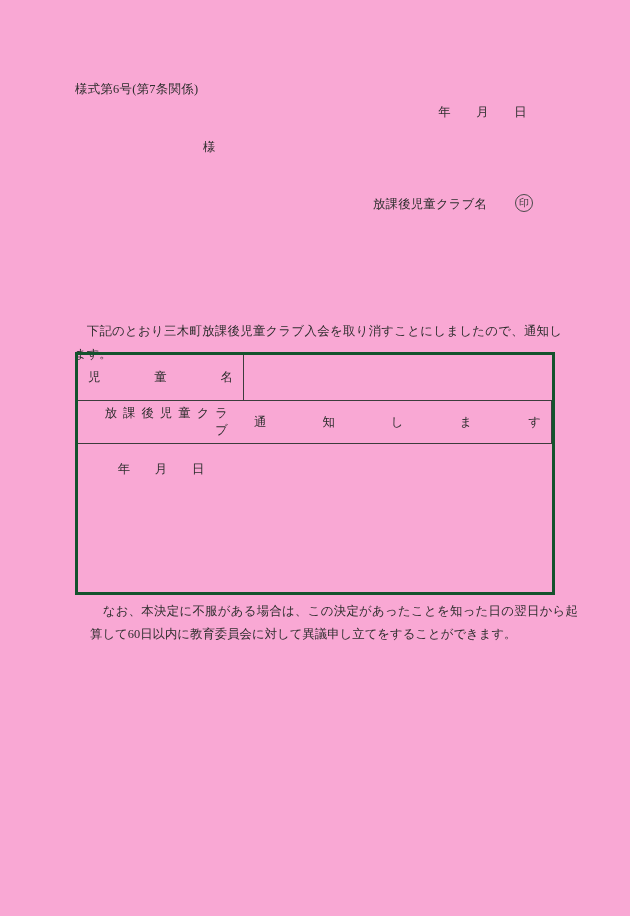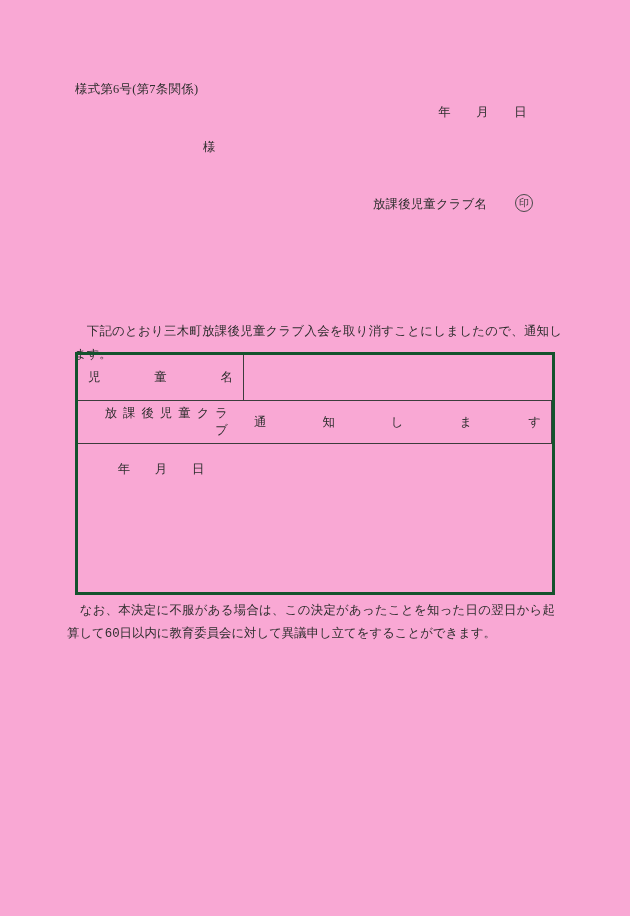--- a/index.html
+++ b/index.html
@@ -66,24 +66,23 @@
   .cell.label { border-right: 1px solid #3c3c3c; }
   .cell.label span {
     display: block; width: 100%;
     text-align: justify;
     text-align-last: justify;
   }
   .cell.value { justify-content: center; }
   .cell.value.spaced { letter-spacing: 6px; text-align: right; }
 
   .note-par {
-    left: 67px; top: 600px; width: 488px;
+    left: 90px; top: 600px; width: 488px;
     line-height: 22.5px;
     text-align: justify;
-    font-family: Liberation Mono, monospace;
   }
 </style>
 </head>
 <body>
 
 <div class="page">
 
   <div class="abs form-number">様式第6号(第7条関係)</div>
 
   <div class="abs date-line">年　　月　　日</div>

